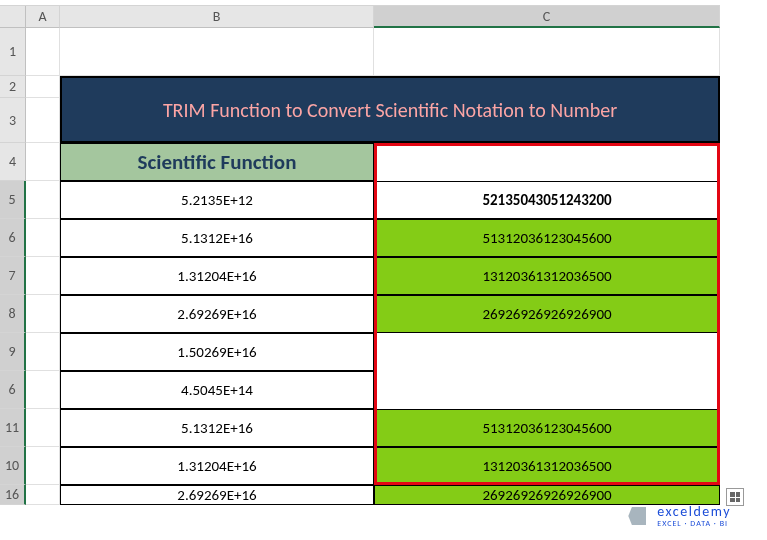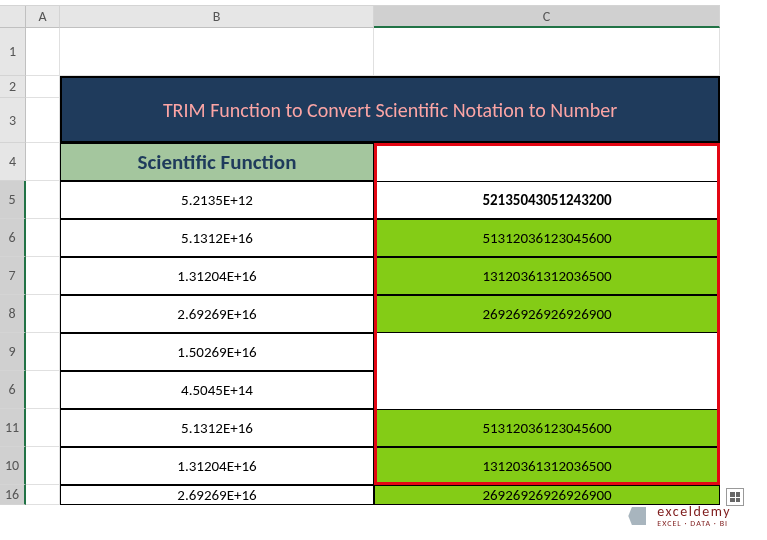--- a/index.html
+++ b/index.html
@@ -120,21 +120,21 @@
       grid-template-columns: 1fr 1fr;
       grid-template-rows: 1fr 1fr;
       gap: 1px;
     }
     .fill-handle-inner span { background: #666; }
     .watermark {
       position: absolute;
       right: 36px;
       bottom: 12px;
       font-size: 12px;
-      color: #7f1d1d;
+      color: #1d4ed8;
       letter-spacing: 1.5px;
       text-align: left;
       display: flex;
       align-items: center;
       gap: 11px;
     }
     .watermark-logo {
       width: 18px;
       height: 18px;
       background: #a8b5be;

